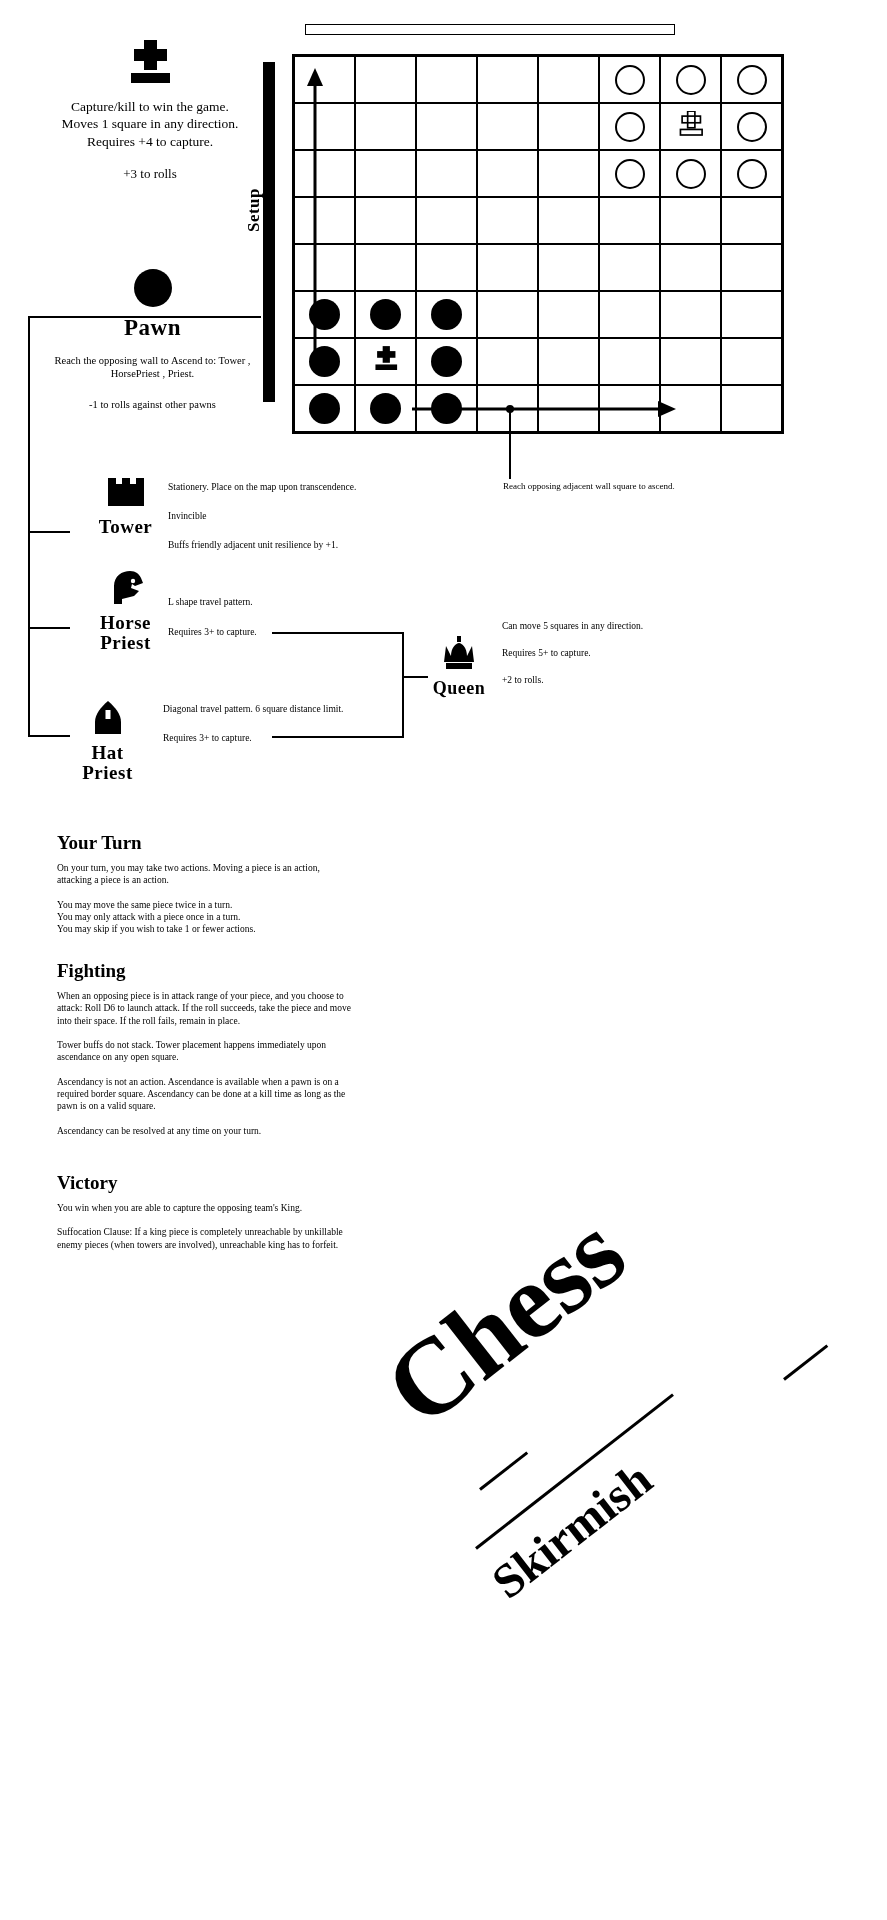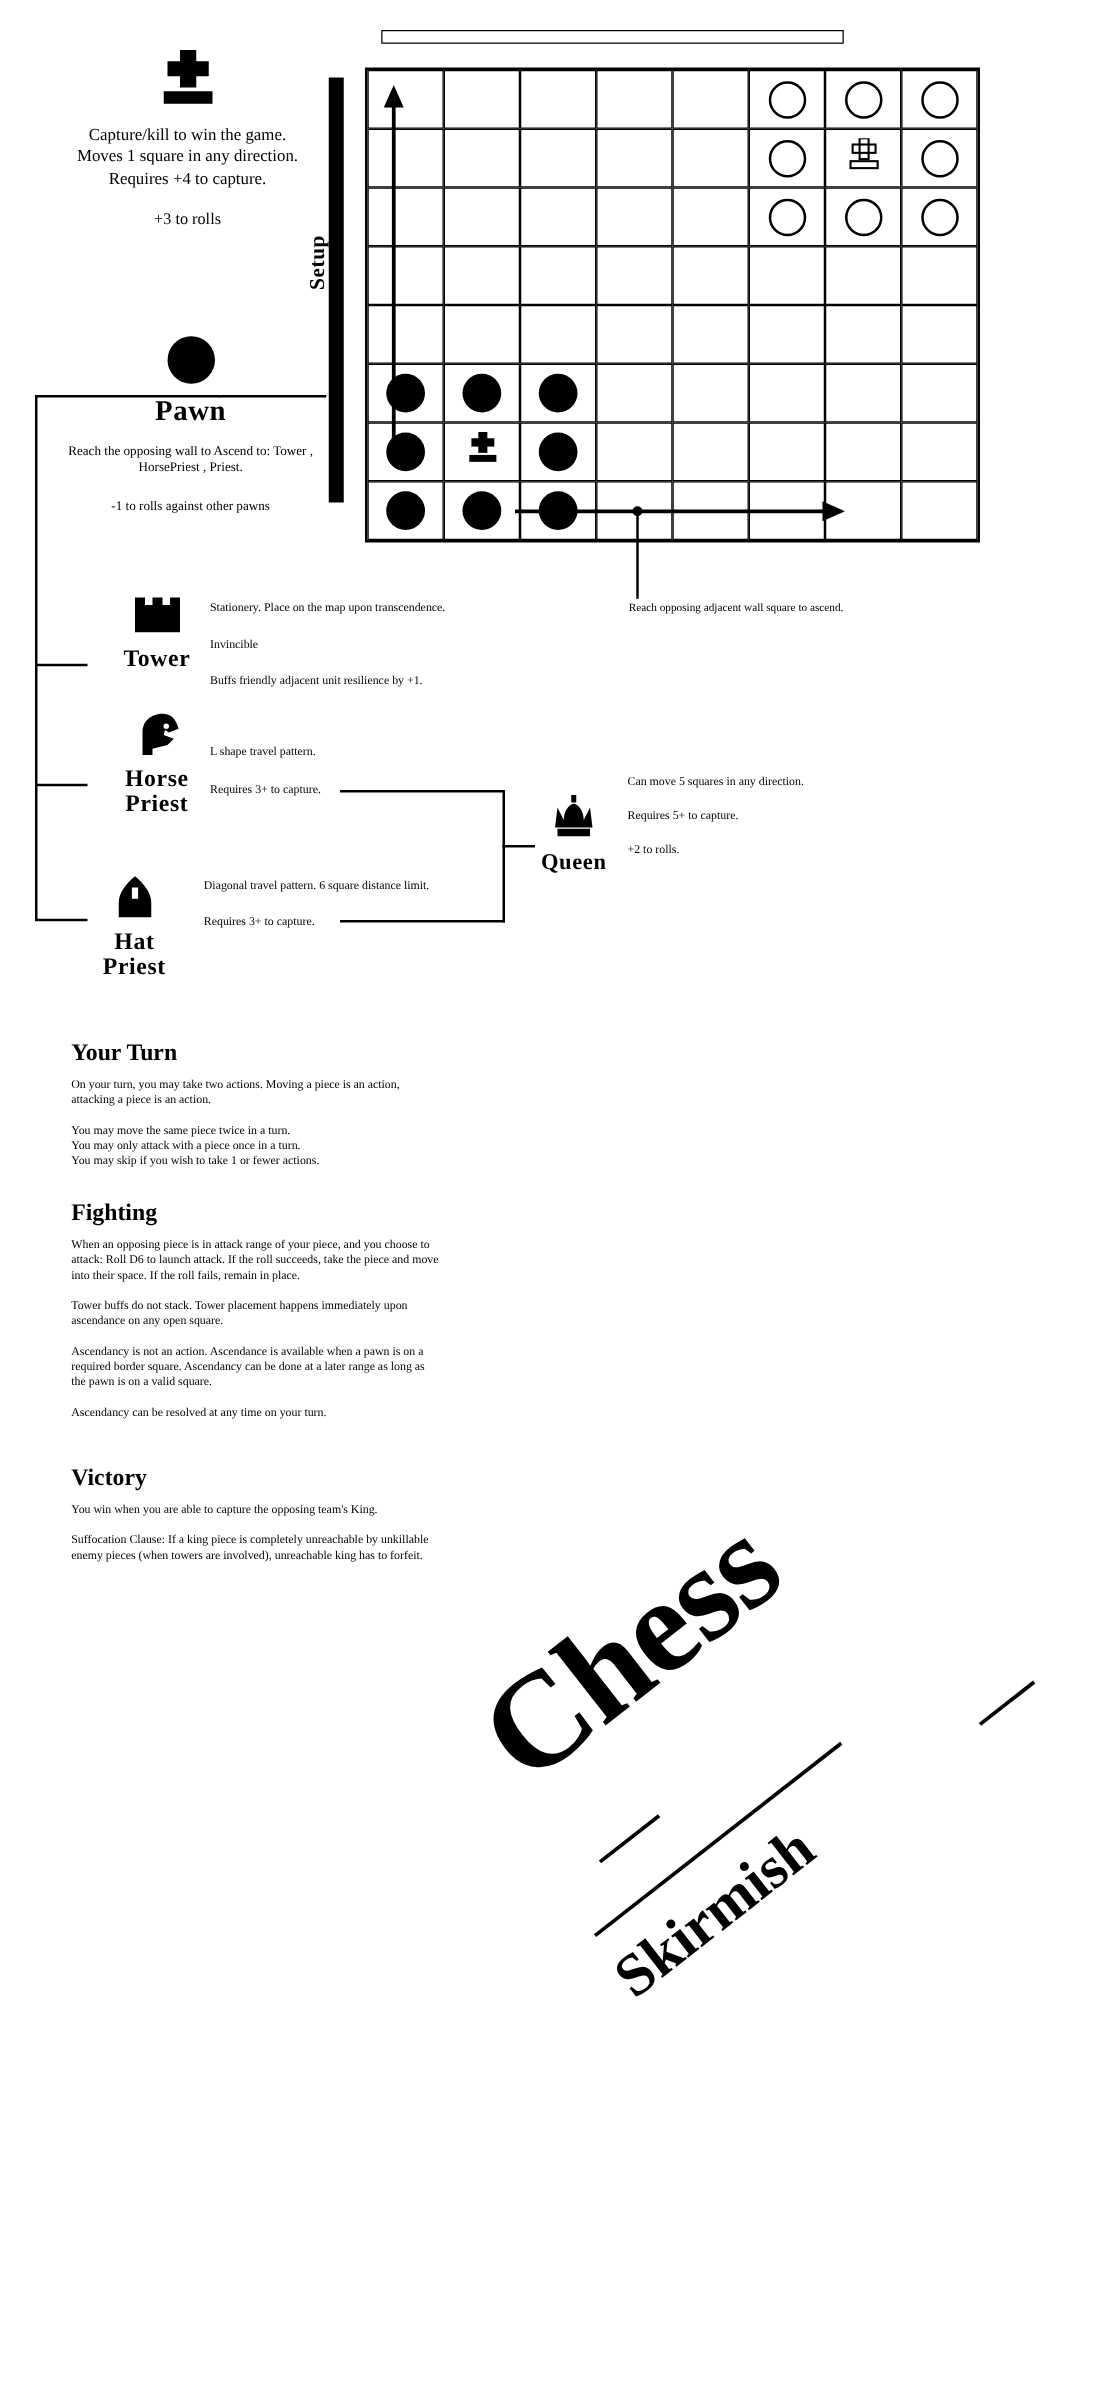--- a/index.html
+++ b/index.html
@@ -387,21 +387,21 @@
   <div class="rule-p body-txt">On your turn, you may take two actions. Moving a piece is an action, attacking a piece is an action.</div>
   <div class="rule-p body-txt" style="white-space:pre-line;">You may move the same piece twice in a turn.
 You may only attack with a piece once in a turn.
 You may skip if you wish to take 1 or fewer actions.</div>
 </div>
 
 <div class="abs" id="sec-fight">
   <div class="rule-h">Fighting</div>
   <div class="rule-p body-txt">When an opposing piece is in attack range of your piece, and you choose to attack: Roll D6 to launch attack. If the roll succeeds, take the piece and move into their space. If the roll fails, remain in place.</div>
   <div class="rule-p body-txt">Tower buffs do not stack. Tower placement happens immediately upon ascendance on any open square.</div>
-  <div class="rule-p body-txt">Ascendancy is not an action. Ascendance is available when a pawn is on a required border square. Ascendancy can be done at a later range as long as the pawn is on a valid square.</div>
+  <div class="rule-p body-txt">Ascendancy is not an action. Ascendance is available when a pawn is on a required border square. Ascendancy can be done at a kill time as long as the pawn is on a valid square.</div>
   <div class="rule-p body-txt">Ascendancy can be resolved at any time on your turn.</div>
 </div>
 
 <div class="abs" id="sec-victory">
   <div class="rule-h">Victory</div>
   <div class="rule-p body-txt">You win when you are able to capture the opposing team's King.</div>
   <div class="rule-p body-txt">Suffocation Clause: If a king piece is completely unreachable by unkillable enemy pieces (when towers are involved), unreachable king has to forfeit.</div>
 </div>
 
 <div class="abs" id="logo">

